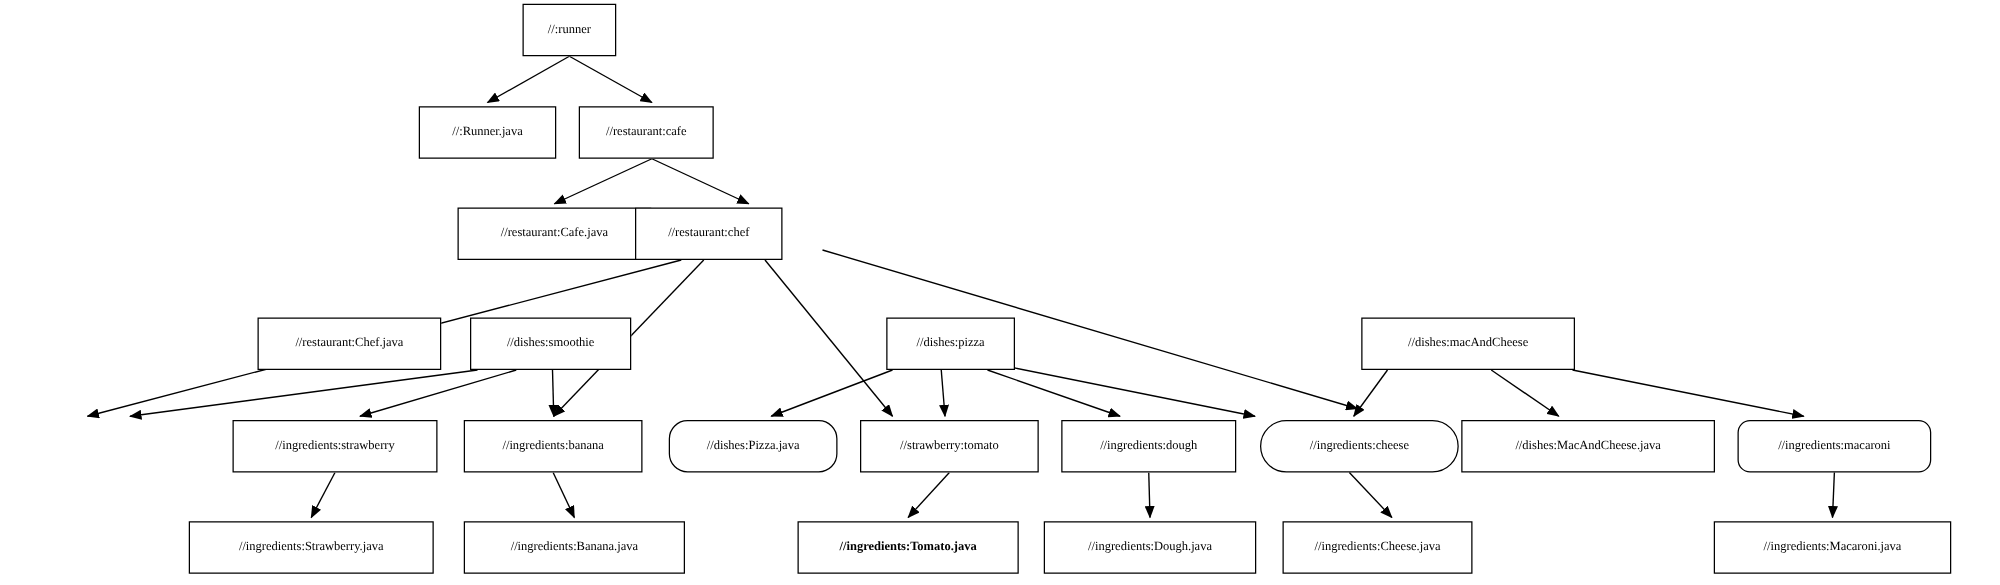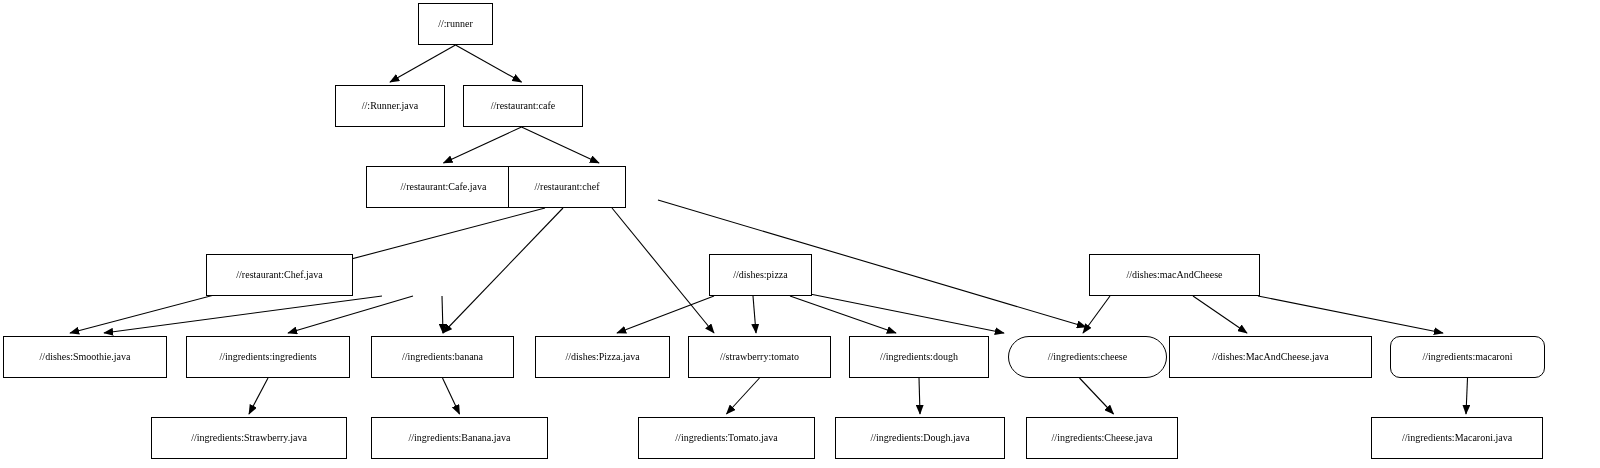--- a/index.html
+++ b/index.html
@@ -85,48 +85,48 @@
         <line x1="1467.5" y1="378" x2="1466" y2="414" stroke="#000000" stroke-width="1.1" marker-end="url(#arrowhead)"></line>
       </g>
   </svg>
   <div id="node-layer">
       <div class="graph-node" style="left: 418px; top: 3px; width: 75px; height: 42px;">
         <span class="node-label">//:runner</span>
       </div>
       <div class="graph-node" style="left: 335px; top: 85px; width: 110px; height: 42px;">
         <span class="node-label">//:Runner.java</span>
       </div>
-      <div class="graph-node" style="left: 463px; top: 85px; width: 120px; height: 42px; text-align: center;">
+      <div class="graph-node" style="left: 463px; top: 85px; width: 108px; height: 42px; text-align: center;">
         <span class="node-label">//restaurant:cafe</span>
       </div>
       <div class="graph-node" style="left: 366px; top: 166px; width: 155px; height: 42px;">
         <span class="node-label">//restaurant:Cafe.java</span>
       </div>
       <div class="graph-node" style="left: 508px; top: 166px; width: 118px; height: 42px;">
         <span class="node-label">//restaurant:chef</span>
       </div>
       <div class="graph-node" style="left: 206px; top: 254px; width: 147px; height: 42px;">
         <span class="node-label">//restaurant:Chef.java</span>
       </div>
+      <div class="graph-node" style="left: 376px; top: 254px; width: 129px; height: 42px;">
+        <span class="node-label">//dishes:smoothie</span>
+      </div>
       <div class="graph-node" style="left: 709px; top: 254px; width: 103px; height: 42px;">
         <span class="node-label">//dishes:pizza</span>
       </div>
       <div class="graph-node" style="left: 1089px; top: 254px; width: 171px; height: 42px;">
         <span class="node-label">//dishes:macAndCheese</span>
       </div>
-      <div class="graph-node" style="left: 3px; top: 336px; width: 164px; height: 42px;">
-        <span class="node-label">//dishes:Smoothie.java</span>
-      </div>
       <div class="graph-node" style="left: 186px; top: 336px; width: 164px; height: 42px;">
-        <span class="node-label">//ingredients:ingredients</span>
+        <span class="node-label">//ingredients:strawberry</span>
       </div>
       <div class="graph-node" style="left: 371px; top: 336px; width: 143px; height: 42px;">
         <span class="node-label">//ingredients:banana</span>
       </div>
-      <div class="graph-node" style="left: 535px; top: 336px; width: 135px; height: 42px;">
+      <div class="graph-node" style="left: 535px; top: 336px; width: 135px; height: 42px; border-radius: 15px;">
         <span class="node-label">//dishes:Pizza.java</span>
       </div>
       <div class="graph-node" style="left: 688px; top: 336px; width: 143px; height: 42px;">
         <span class="node-label">//strawberry:tomato</span>
       </div>
       <div class="graph-node" style="left: 849px; top: 336px; width: 140px; height: 42px;">
         <span class="node-label">//ingredients:dough</span>
       </div>
       <div class="graph-node" style="left: 1008px; top: 336px; width: 159px; height: 42px; border-radius: 21px;">
         <span class="node-label">//ingredients:cheese</span>
@@ -136,26 +136,26 @@
       </div>
       <div class="graph-node" style="left: 1390px; top: 336px; width: 155px; height: 42px; border-radius: 10px;">
         <span class="node-label">//ingredients:macaroni</span>
       </div>
       <div class="graph-node" style="left: 151px; top: 417px; width: 196px; height: 42px;">
         <span class="node-label">//ingredients:Strawberry.java</span>
       </div>
       <div class="graph-node" style="left: 371px; top: 417px; width: 177px; height: 42px;">
         <span class="node-label">//ingredients:Banana.java</span>
       </div>
-      <div class="graph-node" style="left: 638px; top: 417px; width: 177px; height: 42px;">
+      <div class="graph-node" style="left: 638px; top: 417px; width: 177px; height: 42px; font-weight: bold;">
         <span class="node-label">//ingredients:Tomato.java</span>
       </div>
       <div class="graph-node" style="left: 835px; top: 417px; width: 170px; height: 42px;">
         <span class="node-label">//ingredients:Dough.java</span>
       </div>
       <div class="graph-node" style="left: 1026px; top: 417px; width: 152px; height: 42px;">
         <span class="node-label">//ingredients:Cheese.java</span>
       </div>
-      <div class="graph-node" style="left: 1371px; top: 417px; width: 172px; height: 42px;">
+      <div class="graph-node" style="left: 1371px; top: 417px; width: 190px; height: 42px;">
         <span class="node-label">//ingredients:Macaroni.java</span>
       </div>
     </div>
 </div>
 
 </body></html>

